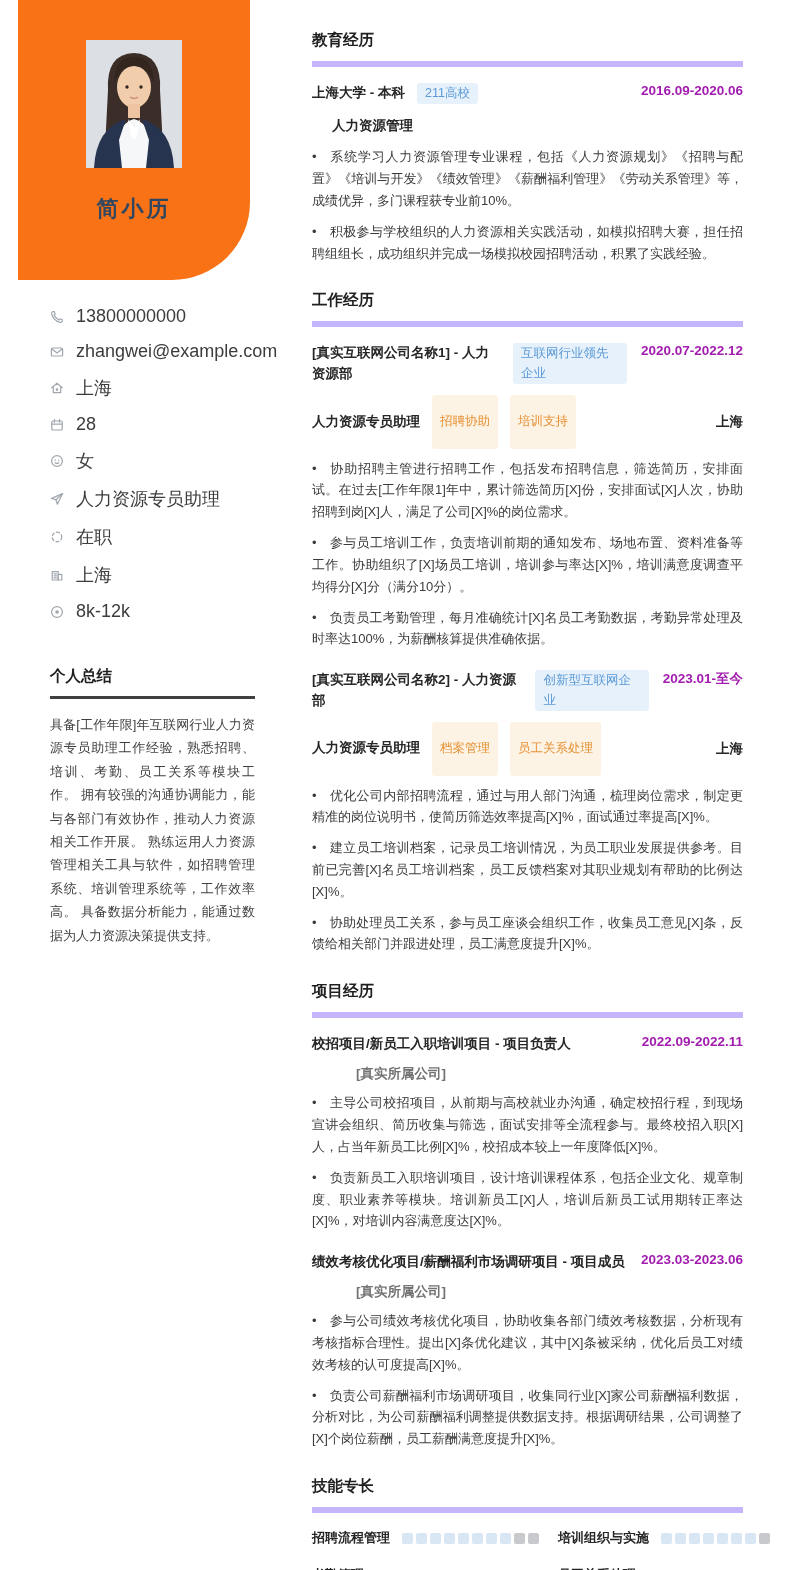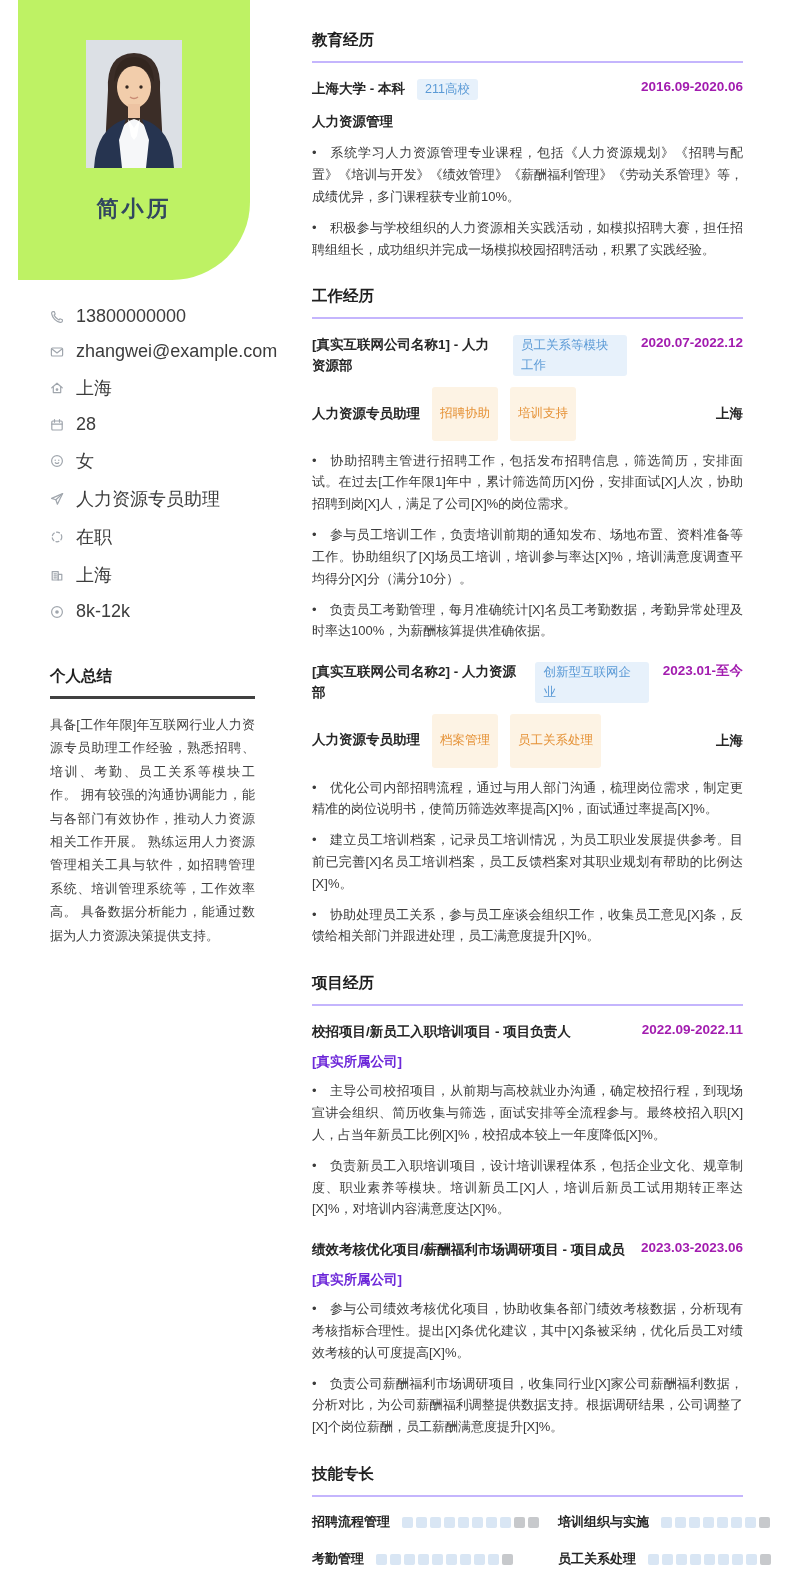--- a/index.html
+++ b/index.html
@@ -6,21 +6,21 @@
   html,body { background:#fff; }
   body {
     width:794px; height:1570px; position:relative; overflow:hidden;
     font-family:"Liberation Sans","DejaVu Sans",sans-serif;
     color:#383838; -webkit-font-smoothing:antialiased;
   }
   
   .sidebar { position:absolute; left:0; top:0; width:262px; }
   .profile-panel {
     margin-left:18px; width:232px; height:280px;
-    background:#bef264; border-radius:0 0 78px 0;
+    background:#f97316; border-radius:0 0 78px 0;
   }
   .photo {
     width:96px; height:128px; margin:0 auto; position:relative; top:40px;
     overflow:hidden; background:#dce0e5;
   }
   .photo svg { display:block; width:100%; height:100%; }
   .name {
     position:relative; top:66px; text-align:center;
     font-size:22px; font-weight:bold; color:#32475f; letter-spacing:3px;
   }
@@ -33,40 +33,40 @@
     font-size:15.5px; font-weight:bold; color:#1f1f1f;
     padding-bottom:9px; border-bottom:3px solid #404040;
   }
   .summary p { margin-top:14px; font-size:13px; line-height:1.8; text-align:justify; color:#3f3f3f; }
 
   
   .main { position:absolute; left:312px; top:30px; width:431px; }
   .section { margin-bottom:26px; }
   .sec-title {
     font-size:15.5px; font-weight:bold; color:#1f1f1f;
-    padding-bottom:10px; border-bottom:2px solid #c4b5fd; margin-bottom:16px;
+    padding-bottom:10px; border-bottom:6px solid #c4b5fd; margin-bottom:16px;
   }
   .row { display:flex; align-items:flex-start; }
   .hd-title { font-size:13.5px; font-weight:bold; color:#262626; line-height:1.55; }
   .hd-date { margin-left:auto; font-size:13.5px; font-weight:bold; color:#a21caf; white-space:nowrap; padding-left:14px; }
   .badge-blue {
     margin-left:12px; background:#e7f1fb; color:#5b9ad6;
     font-size:12.5px; line-height:1.55; padding:1px 8px; border-radius:3px;
     flex:0 1 auto; min-width:0;
   }
   .tag-orange {
     margin-left:12px; background:#fdf3e4; color:#e59135;
     font-size:12.5px; line-height:1.55; padding:17px 8px; border-radius:3px; white-space:nowrap;
   }
-  .hd-loc { margin-left:auto; font-size:13.5px; font-weight:bold; color:#262626; white-space:nowrap; } .mt10{margin-top:10px;} .mt12{margin-top:12px;}
+  .hd-loc { margin-left:auto; font-size:13.5px; font-weight:bold; color:#262626; white-space:nowrap; } .mt10{margin-top:10px;} .mt12{margin-top:12px;margin-left:20px;}
   .bl { font-size:13px; line-height:1.68; color:#3b3b3b; text-align:justify; margin-top:9px; }
   .bl .dot { margin-right:13px; }
   .job { margin-bottom:20px; }
   .proj { margin-bottom:20px; }
-  .company-line { font-size:13.5px; font-weight:bold; color:#6d28d9; margin-top:10px; }
+  .company-line { font-size:13.5px; font-weight:bold; color:#737373; margin-top:10px;margin-left:44px; }
 
   
   .skills-grid { display:grid; grid-template-columns:1fr 1fr; column-gap:42px; row-gap:16px;gap:19px; }
   .skill { display:flex; align-items:center; }
   .skill .lbl { font-size:13px; font-weight:bold; color:#262626; white-space:nowrap; }
   .skill .bar { display:flex; gap:3px; margin-left:12px; }
   .seg { width:11px; height:11px; border-radius:2px; display:inline-block; }
   .seg-on { background:#d9e6f4; }
   .seg-off { background:#c7c9cc; }
 </style>
@@ -199,21 +199,21 @@
     <p class="bl"><span class="dot">•</span><span>系统学习人力资源管理专业课程，包括《人力资源规划》《招聘与配置》《培训与开发》《绩效管理》《薪酬福利管理》《劳动关系管理》等，成绩优异，多门课程获专业前10%。</span></p>
     <p class="bl"><span class="dot">•</span><span>积极参与学校组织的人力资源相关实践活动，如模拟招聘大赛，担任招聘组组长，成功组织并完成一场模拟校园招聘活动，积累了实践经验。</span></p>
   </section>
 
   <section class="section">
     <div class="sec-title">工作经历</div>
 
     <div class="job">
       <div class="row">
         <span class="hd-title" style="flex:0 1 auto;">[真实互联网公司名称1] - 人力资源部</span>
-        <span class="badge-blue">员工关系等模块工作</span>
+        <span class="badge-blue">互联网行业领先企业</span>
         <span class="hd-date">2020.07-2022.12</span>
       </div>
       <div class="row mt10" style="align-items:center;">
         <span class="hd-title">人力资源专员助理</span>
         <span class="tag-orange">招聘协助</span>
         <span class="tag-orange">培训支持</span>
         <span class="hd-loc">上海</span>
       </div>
       <p class="bl"><span class="dot">•</span><span>协助招聘主管进行招聘工作，包括发布招聘信息，筛选简历，安排面试。在过去[工作年限1]年中，累计筛选简历[X]份，安排面试[X]人次，协助招聘到岗[X]人，满足了公司[X]%的岗位需求。</span></p>
       <p class="bl"><span class="dot">•</span><span>参与员工培训工作，负责培训前期的通知发布、场地布置、资料准备等工作。协助组织了[X]场员工培训，培训参与率达[X]%，培训满意度调查平均得分[X]分（满分10分）。</span></p>

